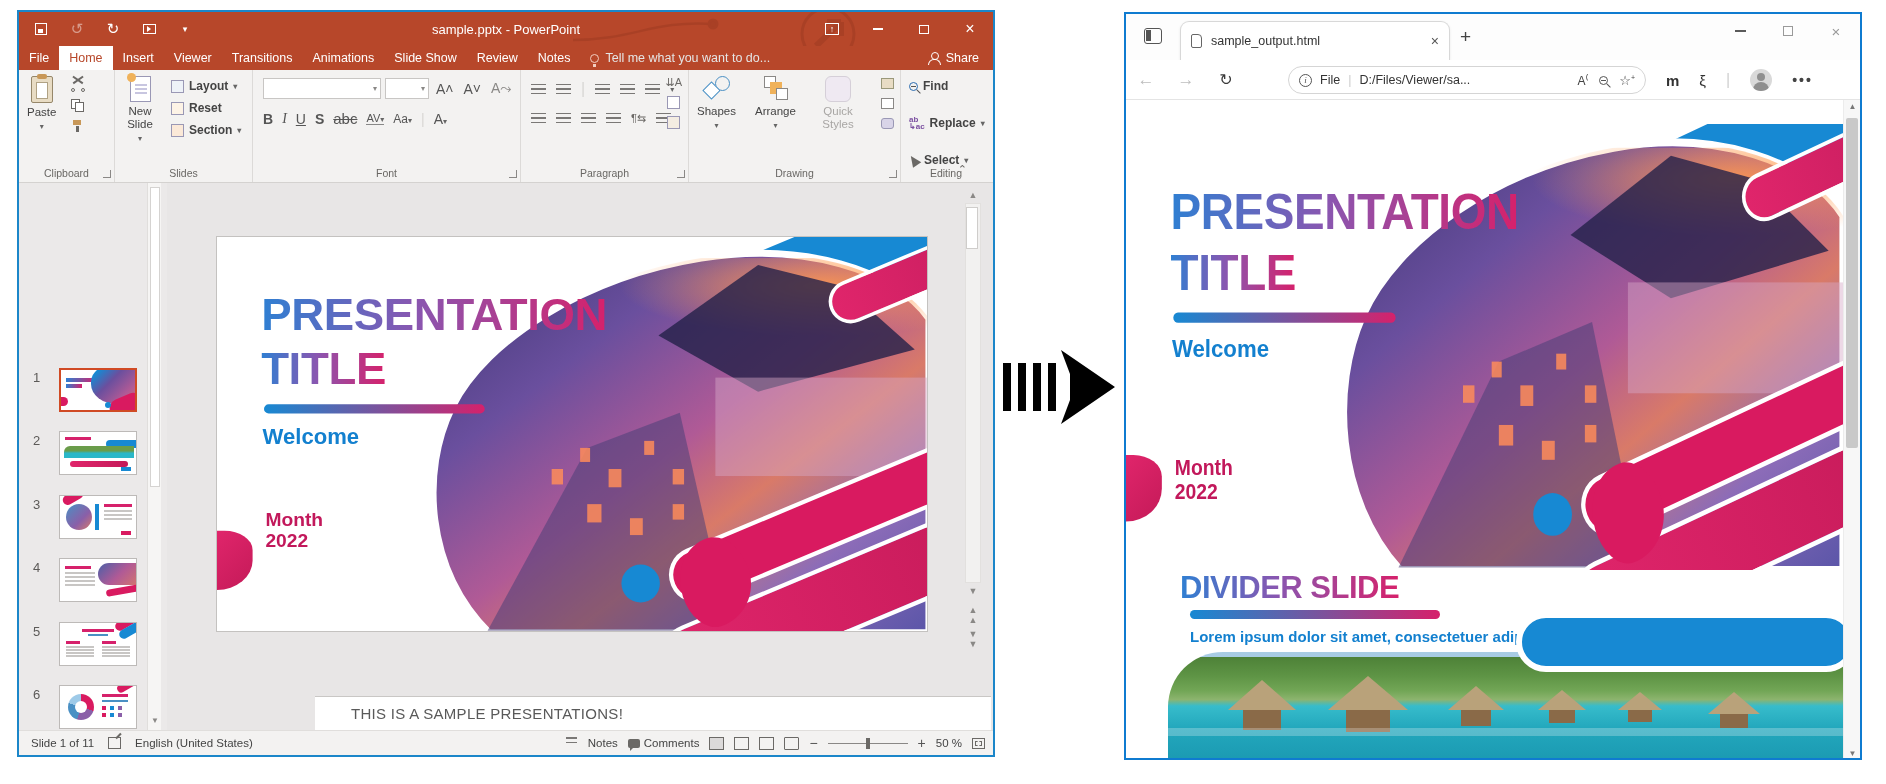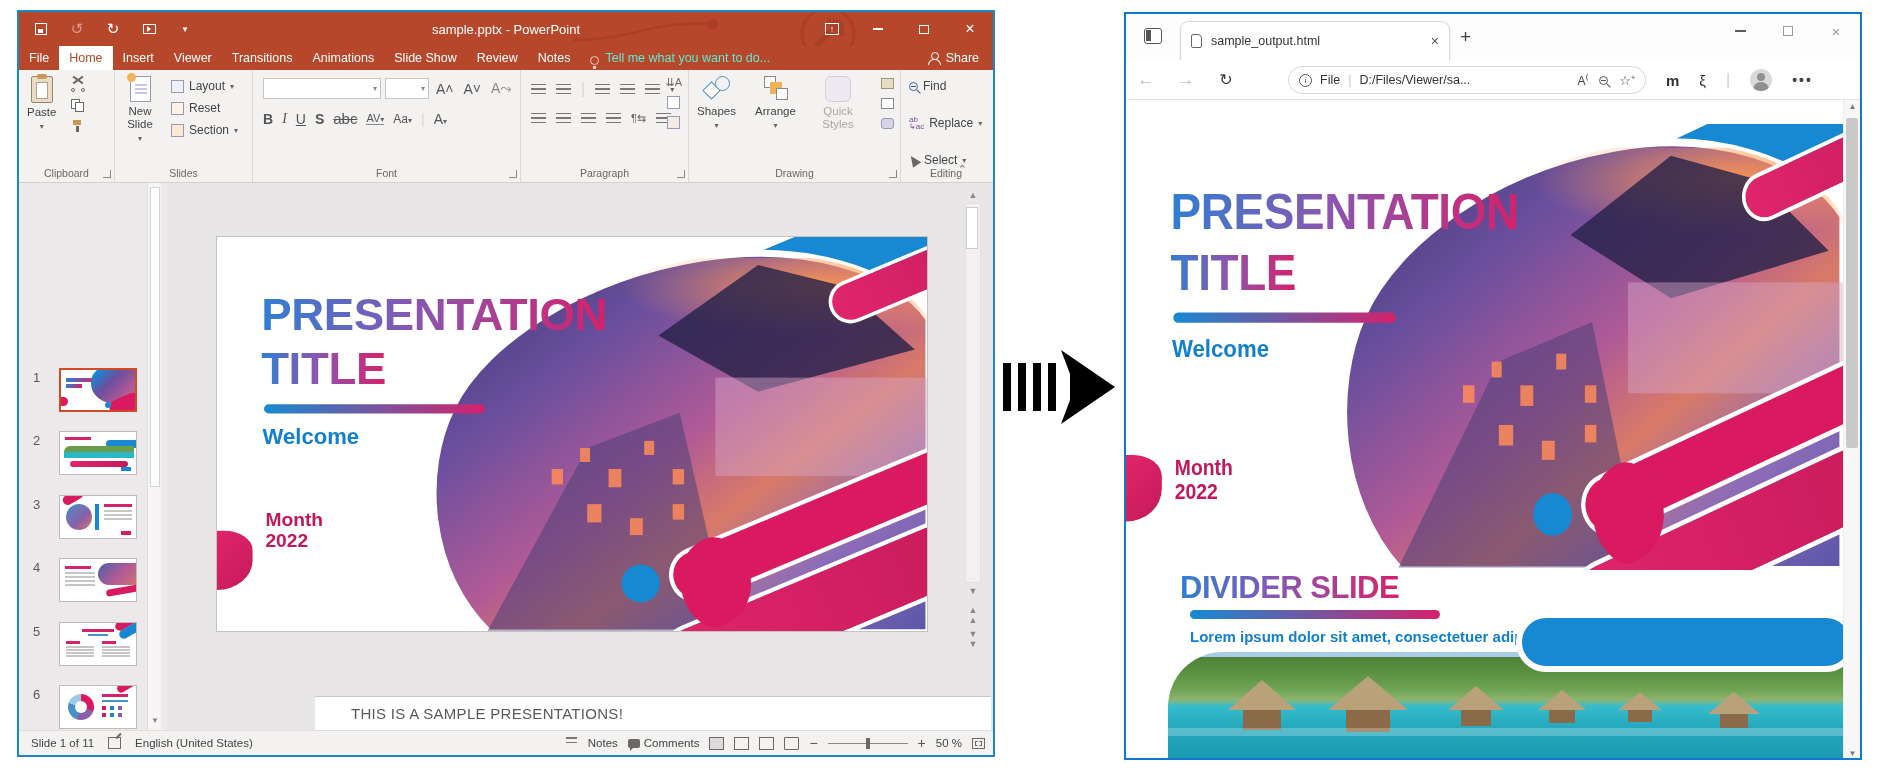--- a/index.html
+++ b/index.html
@@ -18,35 +18,35 @@
   .ppt-title-text { position:absolute; left:0; right:0; top:0; height:34px; display:flex; align-items:center; justify-content:center; color:#fff; font-size:13px; }
   .win-ctrls { position:absolute; right:0; top:0; height:34px; display:flex; align-items:center; }
   .win-btn { width:46px; height:34px; display:flex; align-items:center; justify-content:center; color:#fff; font-size:14px; }
   .icon-ribbonopts { width:14px; height:12px; border:1px solid #fff; display:flex; align-items:center; justify-content:center; font-size:9px; }
   .icon-min { width:10px; height:2px; background:#fff; }
   .icon-max { width:10px; height:9px; border:1.5px solid #fff; }
 
   .ppt-menubar { position:absolute; left:0; top:34px; width:100%; height:24px; background:#B7472A; display:flex; align-items:center; color:#fff; font-size:12.5px; }
   .menu-tab { padding:4px 10px; height:24px; display:flex; align-items:center; }
   .menu-tab.active { background:#fff; color:#B7472A; }
-  .tellme { display:flex; align-items:flex-end; gap:6px; color:#5eead4; margin-left:10px; }
+  .tellme { display:flex; align-items:center; gap:6px; color:#e5e5e5; margin-left:10px; }
   .bulb { width:9px; height:9px; border:1.5px solid #f2cdc0; border-radius:50%; position:relative; }
   .bulb:after { content:""; position:absolute; left:2px; top:9px; width:3px; height:3px; background:#f2cdc0; }
   .share { position:absolute; right:14px; top:34px; height:24px; display:flex; align-items:center; gap:6px; color:#fff; font-size:12.5px; }
   .person-ico { width:12px; height:12px; position:relative; }
   .person-ico:before { content:""; position:absolute; left:3px; top:0; width:6px; height:6px; border-radius:50%; border:1.5px solid #fff; }
   .person-ico:after { content:""; position:absolute; left:0; top:7px; width:11px; height:5px; border:1.5px solid #fff; border-bottom:none; border-radius:6px 6px 0 0; }
 
   .ppt-ribbon { position:absolute; left:0; top:58px; width:100%; height:113px; background:#f3f2f1; border-bottom:1px solid #d4d2d0; }
   .rgroup { position:absolute; top:0; height:112px; border-right:1px solid #dcdad8; }
   .rgroup-label { position:absolute; bottom:3px; left:0; right:0; text-align:center; font-size:10.5px; color:#696764; }
   .launcher { position:absolute; right:3px; bottom:4px; width:8px; height:8px; border-right:1.5px solid #8a8886; border-bottom:1.5px solid #8a8886; }
   .bigbtn { position:absolute; top:6px; display:flex; flex-direction:column; align-items:center; gap:3px; font-size:11.5px; color:#444; text-align:center; line-height:1.15; }
   .caret { font-size:8px; color:#666; }
-  .smallrow { display:flex; align-items:center; gap:5px; font-size:12px; color:#444; }
+  .smallrow { display:flex; align-items:center; gap:5px; font-size:12px; color:#444;font-weight:bold; }
   .mini-ico { width:13px; height:13px; border:1px solid #9a98b5; background:#eef2f8; }
   .glyph { color:#6b6966; }
   .combo { background:#fff; border:1px solid #c8c6c4; height:21px; display:flex; align-items:center; justify-content:flex-end; padding:0 3px; color:#8a8886; font-size:8px; }
   .fontbtn { font-size:14px; color:#555; padding:0 3px; }
   .plines { width:15px; height:11px; background:repeating-linear-gradient(#7a7876 0 1.5px, transparent 1.5px 4.5px); }
   .chev-collapse { position:absolute; right:26px; bottom:6px; color:#6b6966; font-size:11px; }
 
   .ppt-main { position:absolute; left:0; top:171px; width:100%; height:547px; background:#e8e6e6; }
   .slide-panel { position:absolute; left:0; top:0; width:148px; height:547px; background:#ebe9e9; }
   .thumb-num { position:absolute; left:14px; width:20px; text-align:left; font-size:13px; color:#5c5a58; }

